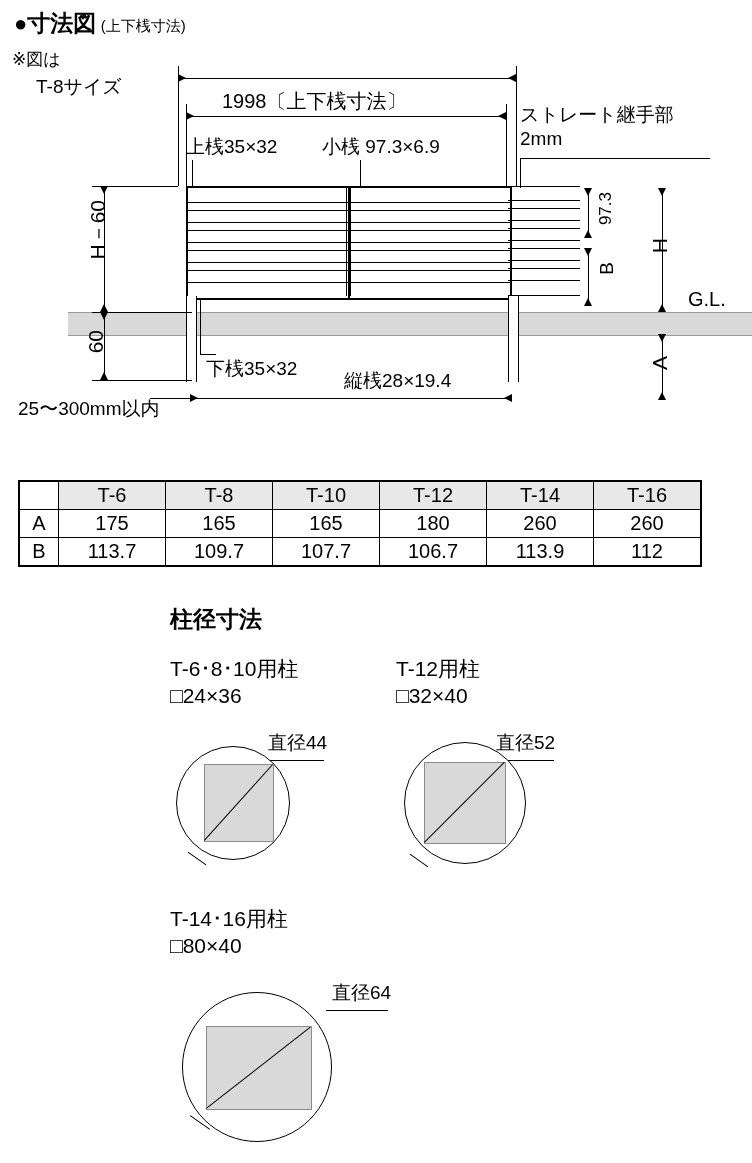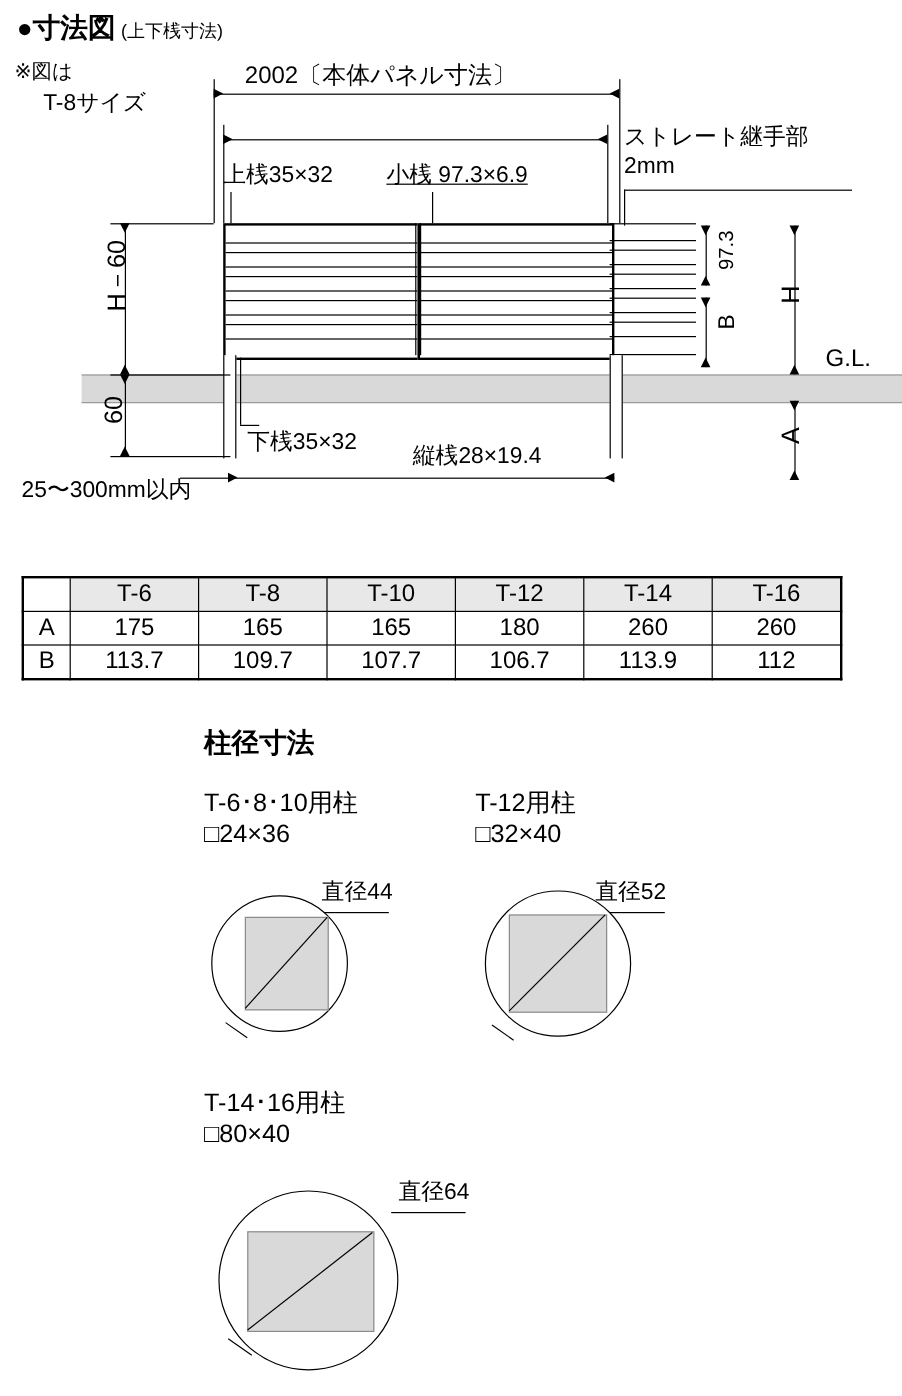--- a/index.html
+++ b/index.html
@@ -86,30 +86,30 @@
   <span>T-8サイズ</span>
 </div>
 
 <div class="abs" id="drawing">
 
   <div class="ln vln abs" style="left:178px;top:66px;height:120px;"></div>
   <div class="ln vln abs" style="left:516px;top:66px;height:120px;"></div>
   <div class="ln hln abs" style="left:178px;top:78px;width:338px;"></div>
   <div class="arw arw-r abs" style="left:178px;top:74px;"></div>
   <div class="arw arw-l abs" style="left:508px;top:74px;"></div>
-  <div class="abs t" style="left:200px;top:52px;font-size:20px;background:#fff;padding:0 4px;">2002〔本体パネル寸法〕</div>
 
   <div class="ln vln abs" style="left:186px;top:104px;height:82px;"></div>
   <div class="ln vln abs" style="left:506px;top:104px;height:82px;"></div>
   <div class="ln hln abs" style="left:186px;top:116px;width:320px;"></div>
   <div class="arw arw-r abs" style="left:186px;top:112px;"></div>
   <div class="arw arw-l abs" style="left:498px;top:112px;"></div>
+  <div class="abs t" style="left:218px;top:90px;font-size:20px;background:#fff;padding:0 4px;">1998〔上下桟寸法〕</div>
 
   <div class="abs t" style="left:186px;top:136px;font-size:19px;">上桟35×32</div>
-  <div class="abs t" style="left:322px;top:136px;font-size:19px;text-decoration:underline;">小桟 97.3×6.9</div>
+  <div class="abs t" style="left:322px;top:136px;font-size:19px;">小桟 97.3×6.9</div>
 
   <div class="ln vln abs" style="left:192px;top:160px;height:28px;"></div>
   <div class="ln vln abs" style="left:360px;top:160px;height:50px;"></div>
 
   <div class="abs t" style="left:520px;top:104px;font-size:19px;">ストレート継手部</div>
   <div class="abs t" style="left:520px;top:128px;font-size:19px;">2mm</div>
   <div class="ln hln abs" style="left:520px;top:158px;width:190px;"></div>
   <div class="ln vln abs" style="left:520px;top:158px;height:30px;"></div>
 
   <div class="panel" style="left:186px;top:186px;width:160px;height:110px;">

